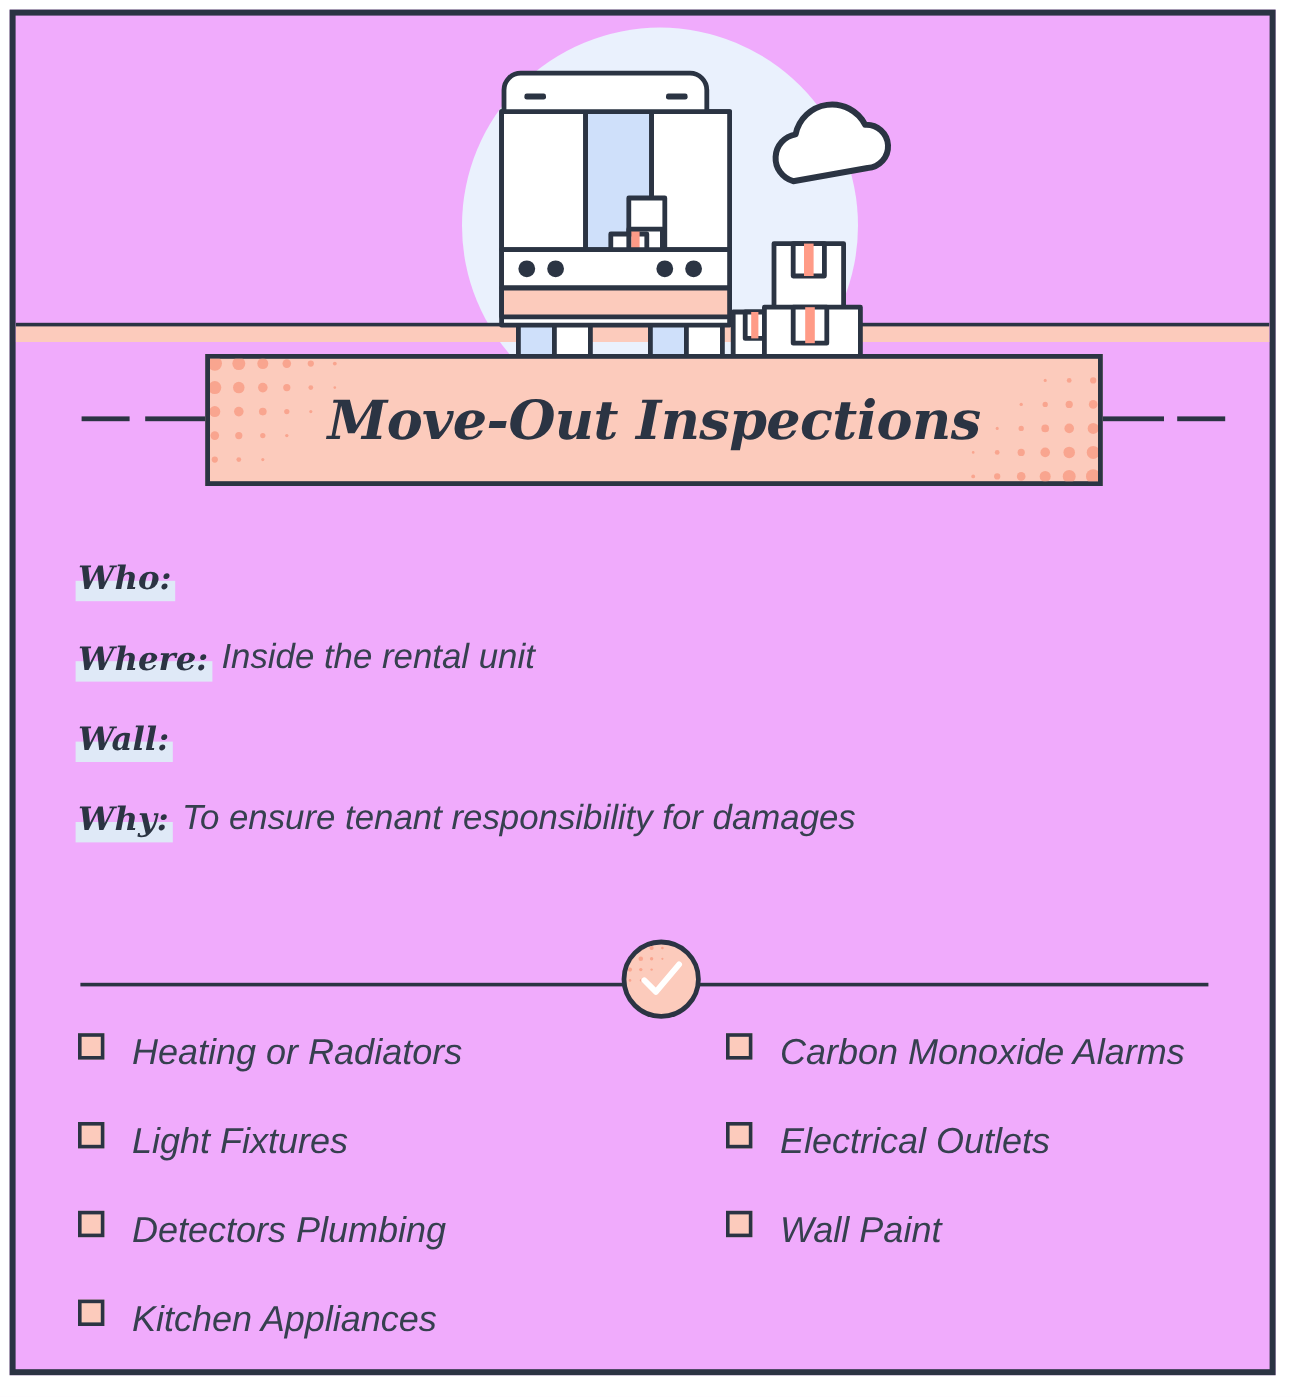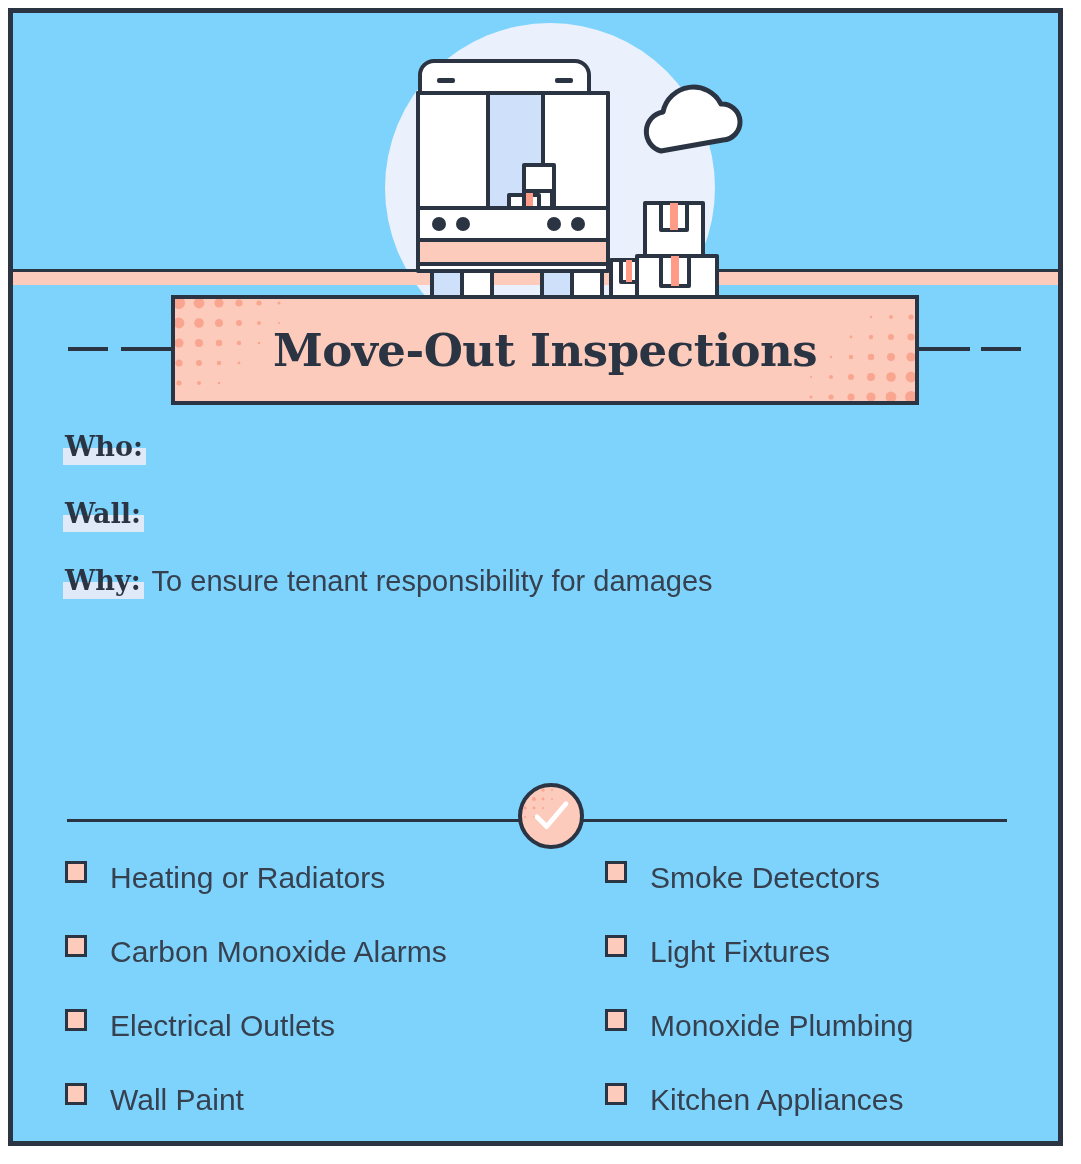--- a/index.html
+++ b/index.html
@@ -15,23 +15,24 @@
   }
 
   
   .card {
     position: absolute;
     left: 8px;
     top: 8px;
     width: 1055px;
     height: 1138px;
     border: 5px solid #2b3443;
-    background: #7dd3fc;
+    background: #f0abfc;
     box-sizing: border-box;
     overflow: hidden;
+    font-style: italic;
   }
 
   
   .illustration {
     position: absolute;
     left: 0;
     top: 0;
     width: 1045px;
     height: 290px;
   }
@@ -91,21 +92,21 @@
   
   .wlist {
     position: absolute;
     left: 52px;
     top: 418px;
     width: 950px;
   }
   .wline {
     height: 67px;
     display: flex;
-    align-items: flex-start;
+    align-items: flex-end;
     white-space: nowrap;
   }
   .wlabel {
     font-family: "DejaVu Serif", "Liberation Serif", serif;
     font-weight: bold;
     font-size: 27px;
     color: #2b3443;
     position: relative;
     padding-right: 2px;
     z-index: 2;
@@ -332,20 +333,24 @@
         </g>
       </svg>
     </div>
   </div>
 
   <div class="wlist">
     <div class="wline">
       <span class="wlabel">Who:</span>
     </div>
     <div class="wline">
+      <span class="wlabel">Where:</span>
+      <span class="wtext">Inside the rental unit</span>
+    </div>
+    <div class="wline">
       <span class="wlabel">Wall:</span>
     </div>
     <div class="wline">
       <span class="wlabel">Why:</span>
       <span class="wtext">To ensure tenant responsibility for damages</span>
     </div>
   </div>
 
   <div class="divider-wrap">
     <div class="divider-line"></div>
@@ -371,41 +376,37 @@
         <path d="M17 34 L28 45 L50 19" fill="none" stroke="#ffffff" stroke-width="5.5" stroke-linecap="round" stroke-linejoin="round"></path>
       </svg>
     </div>
   </div>
 
   <div class="checklist">
     <div class="check-item">
       <span class="checkbox"></span>
       <span class="check-label">Heating or Radiators</span>
     </div>
-    <div class="check-item">
-      <span class="checkbox"></span>
-      <span class="check-label">Smoke Detectors</span>
-    </div>
 
     <div class="check-item">
       <span class="checkbox"></span>
       <span class="check-label">Carbon Monoxide Alarms</span>
     </div>
     <div class="check-item">
       <span class="checkbox"></span>
       <span class="check-label">Light Fixtures</span>
     </div>
 
     <div class="check-item">
       <span class="checkbox"></span>
       <span class="check-label">Electrical Outlets</span>
     </div>
     <div class="check-item">
       <span class="checkbox"></span>
-      <span class="check-label">Monoxide Plumbing</span>
+      <span class="check-label">Detectors Plumbing</span>
     </div>
 
     <div class="check-item">
       <span class="checkbox"></span>
       <span class="check-label">Wall Paint</span>
     </div>
     <div class="check-item">
       <span class="checkbox"></span>
       <span class="check-label">Kitchen Appliances</span>
     </div>

